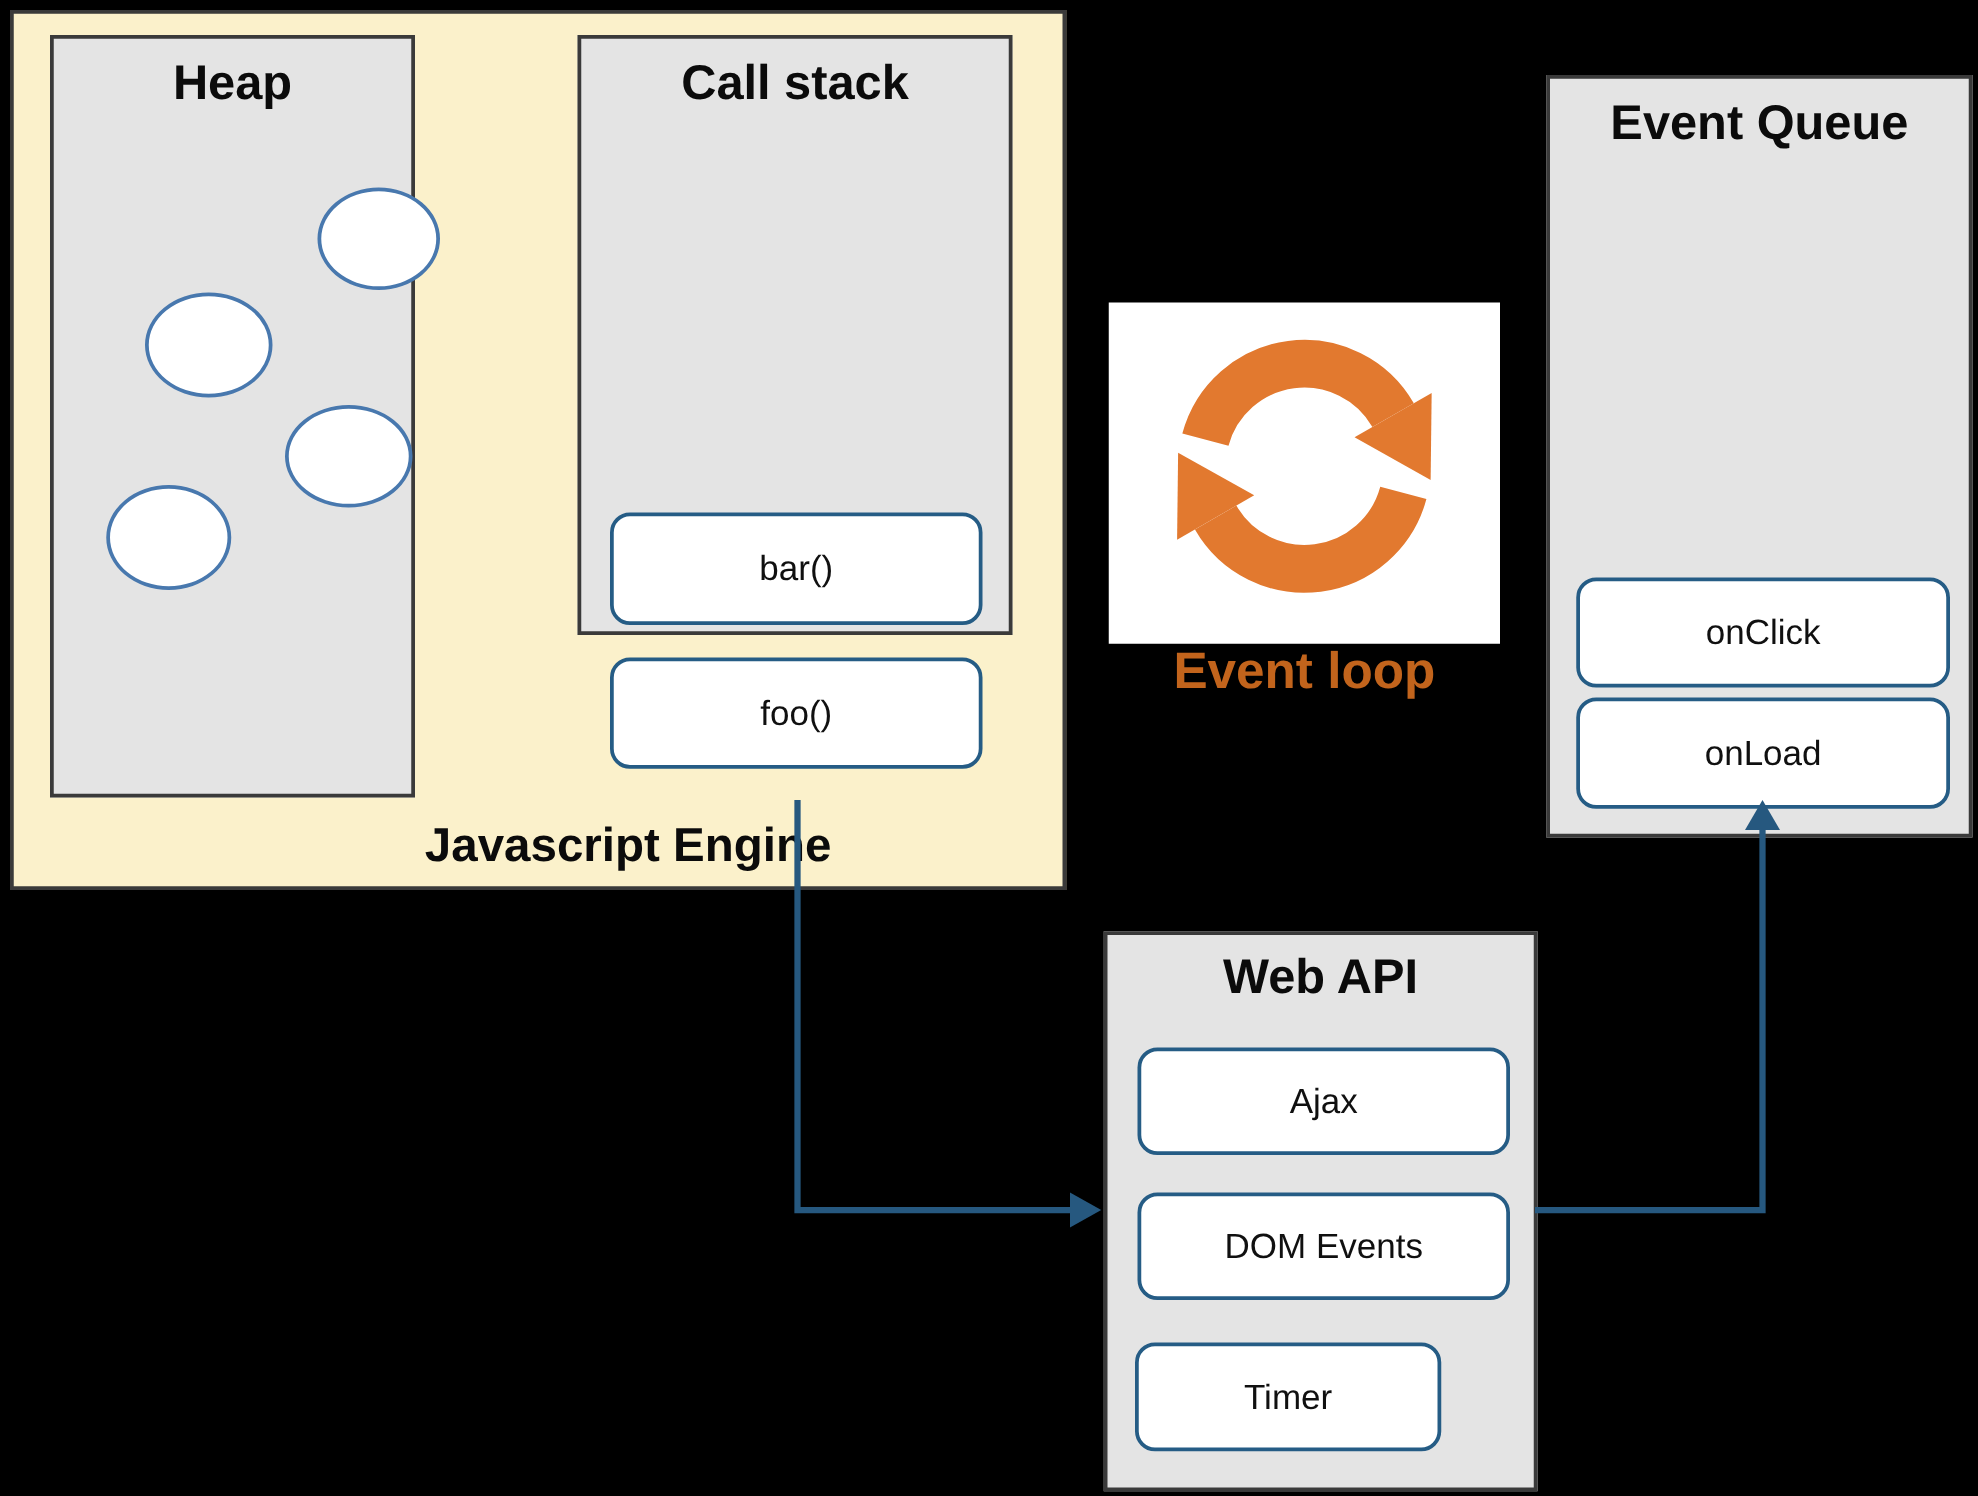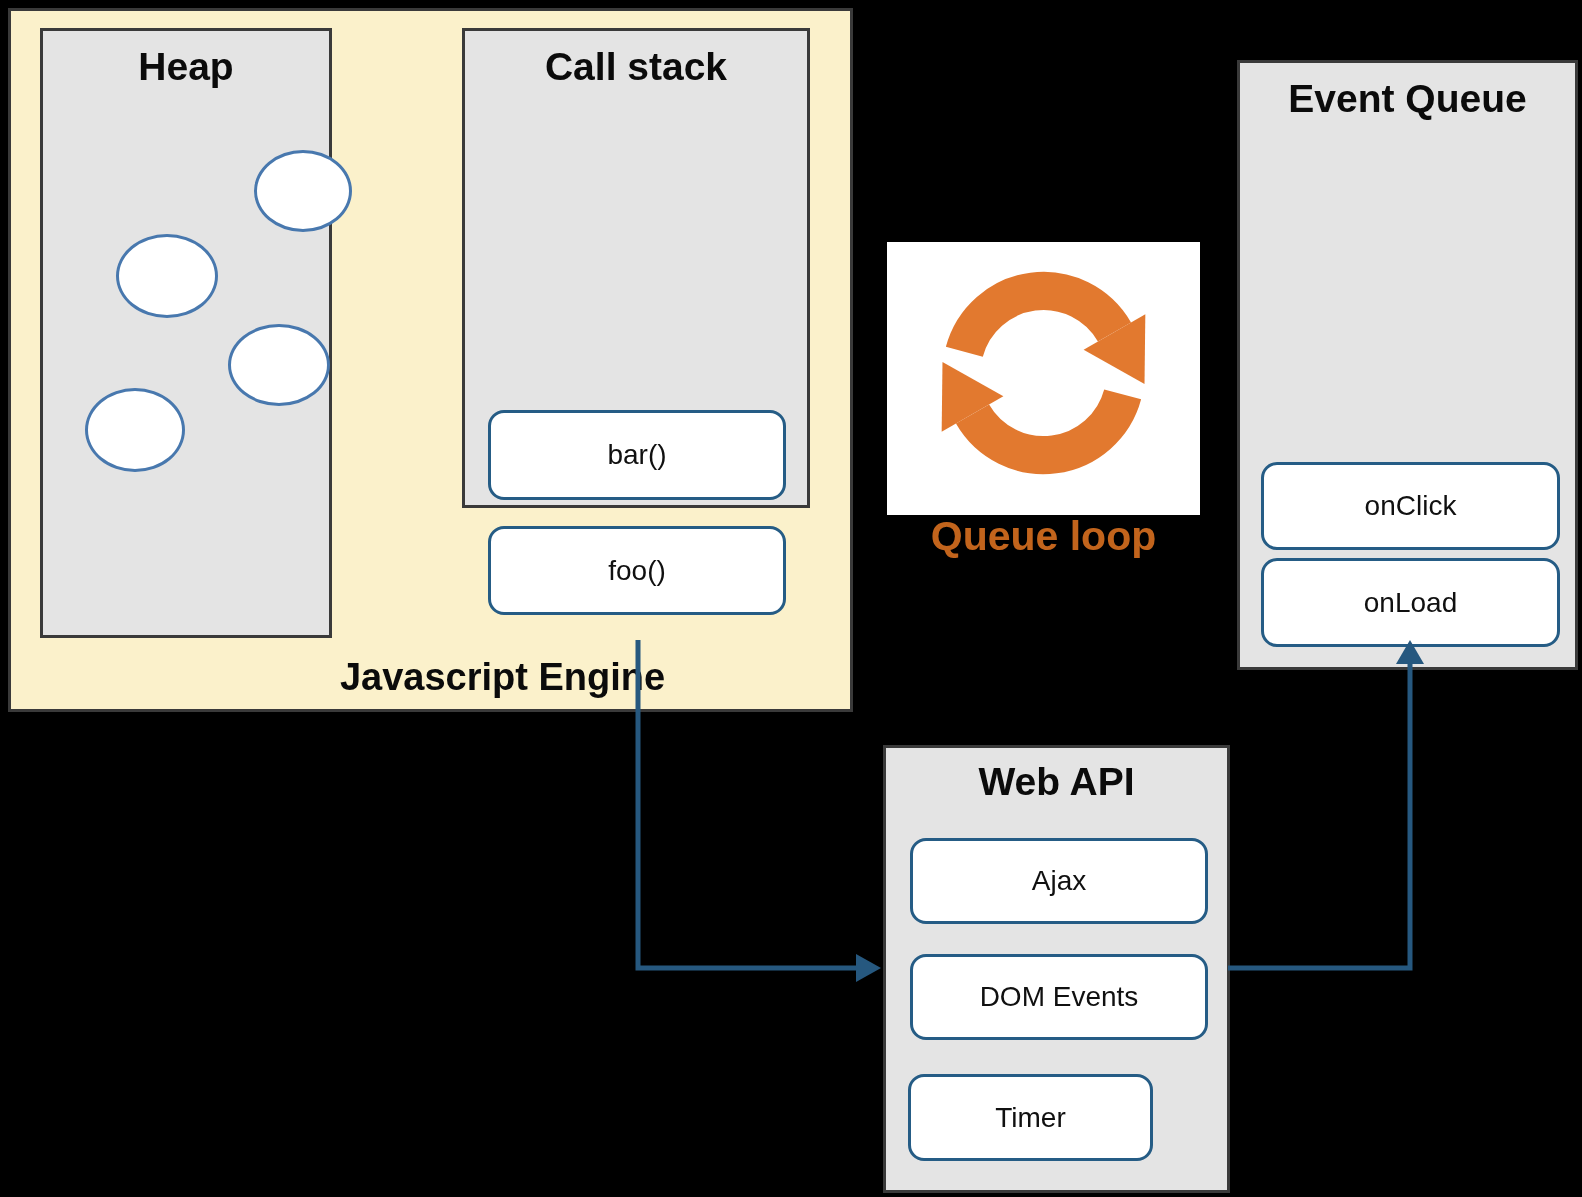--- a/index.html
+++ b/index.html
@@ -96,21 +96,21 @@
   </div>
 
   <div id="el-icon-box">
     <svg width="100%" height="100%" viewBox="0 0 100 100" preserveAspectRatio="xMidYMid meet">
       <path d="M 21 40.2 A 30 30 0 0 1 76 33" fill="none" stroke="#E2792F" stroke-width="14"></path>
       <polygon points="64.7,39.5 87.3,26.5 87,52" fill="#E2792F"></polygon>
       <path d="M 79 55.8 A 30 30 0 0 1 24 63" fill="none" stroke="#E2792F" stroke-width="14"></path>
       <polygon points="35.3,56.5 12.7,69.5 13,44" fill="#E2792F"></polygon>
     </svg>
   </div>
-  <div id="el-label">Queue loop</div>
+  <div id="el-label">Event loop</div>
 
   <div id="event-queue" class="panel">
     <div class="panel-title">Event Queue</div>
     <div class="node" style="left:21px;top:399px;width:299px;height:88px;">
       <span>onClick</span>
     </div>
     <div class="node" style="left:21px;top:495px;width:299px;height:89px;">
       <span>onLoad</span>
     </div>
   </div>

